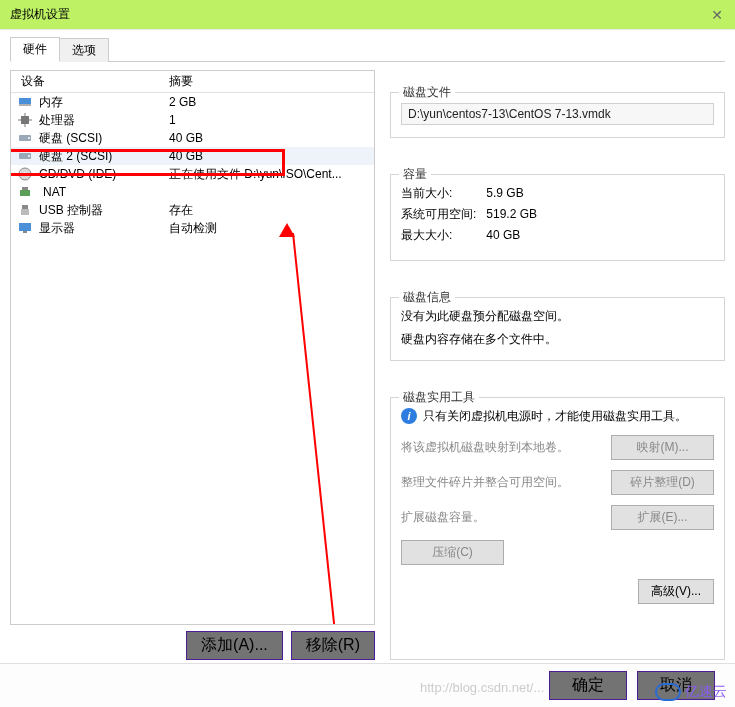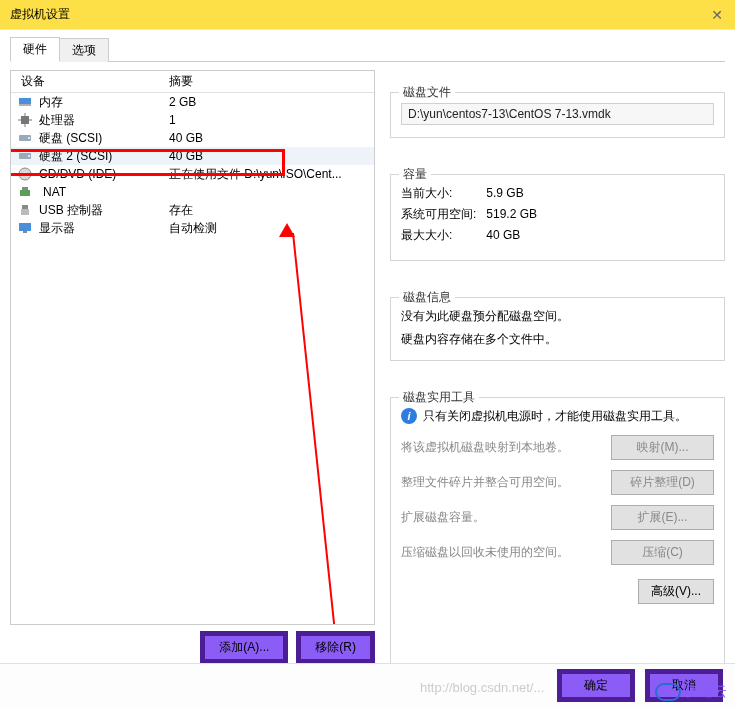--- a/index.html
+++ b/index.html
@@ -13,21 +13,21 @@
     height: 707px;
     position: relative;
     overflow: hidden;
   }
   .titlebar {
     display: flex;
     align-items: center;
     justify-content: space-between;
     height: 30px;
     padding: 0 8px 0 10px;
-    background: #fde047;
+    background: #bef264;
     border-bottom: 1px solid #e6e6e6;
   }
   .close-x {
     font-size: 14px;
     color: #666;
     width: 20px; height: 20px;
     display:flex;align-items:center;justify-content:center;
     cursor: pointer;
   }
   .dialog-body {
@@ -124,26 +124,26 @@
     border-bottom: 14px solid #ff0000;
     pointer-events: none;
   }
   .left-buttons {
     display: flex;
     justify-content: flex-end;
     margin-top: 6px;
     gap: 8px;
   }
   .btn {
-    border: 5px solid #4c1d95;
-    background: #8b5cf6;
+    border: 1px solid #4c1d95;
+    background: #737373;
     padding: 3px 14px;
     cursor: pointer;
     font-family: inherit;
-    font-size: 12px;
+    font-size: 16px;
   }
   .btn:disabled, .btn.disabled {
     color: #888;
     cursor: default;
   }
   .right-pane {
     flex: 1;
     padding-left: 15px;
     display: flex;
     flex-direction: column;
@@ -208,21 +208,21 @@
   .hint-line { display:flex; align-items:flex-start; }
   .footer-bar {
     position: absolute;
     bottom: 0; left: 0; right: 0;
     height: 44px;
     border-top: 1px solid #e0e0e0;
     display: flex;
     align-items: center;
     justify-content: flex-end;
     gap: 10px;
-    padding-right: 12px;
+    padding-right: 20px;
     background: #fdfdfd;
   }
   .watermark {
     position:absolute;
     right: 8px; bottom: 6px;
     display:flex; align-items:center;
     gap:4px;
     color:#8b5cf6;
     font-size:14px;
     pointer-events:none;
@@ -408,21 +408,20 @@
         </div>
         <div class="util-row">
           <span class="util-text">整理文件碎片并整合可用空间。</span>
           <button class="util-btn disabled">碎片整理(D)</button>
         </div>
         <div class="util-row">
           <span class="util-text">扩展磁盘容量。</span>
           <button class="util-btn disabled">扩展(E)...</button>
         </div>
         <div class="util-row">
-          <span class="util-text">压缩磁盘以回收未使用的空间。</span>
           <button class="util-btn disabled">压缩(C)</button>
         </div>
 
         <div class="adv-row">
           <button class="util-btn" style="width:auto;padding:3px 12px;">高级(V)...</button>
         </div>
       </div>
 
     </div>
   </div>

